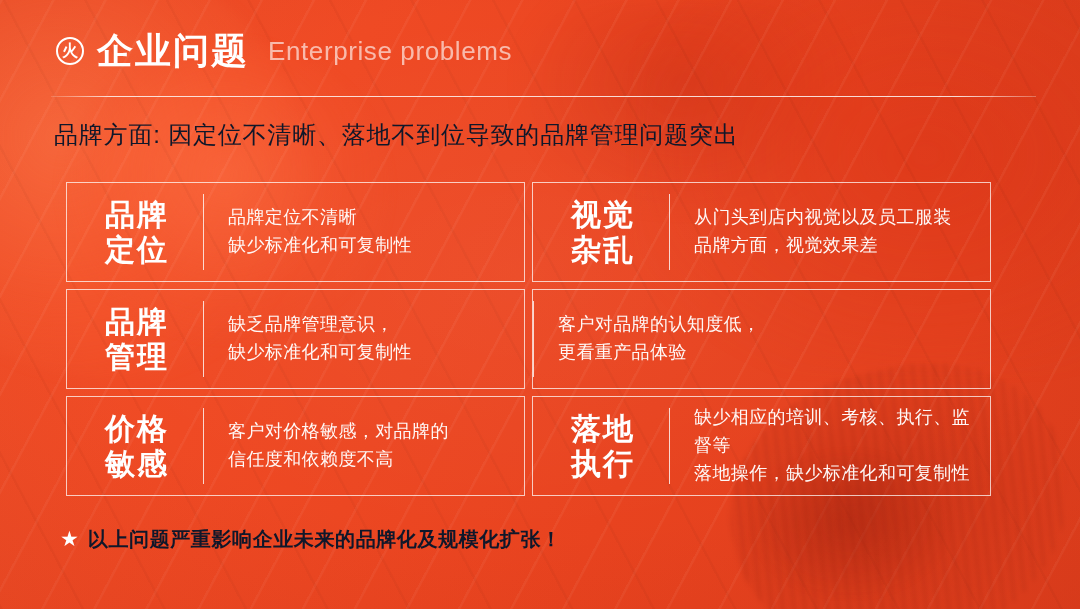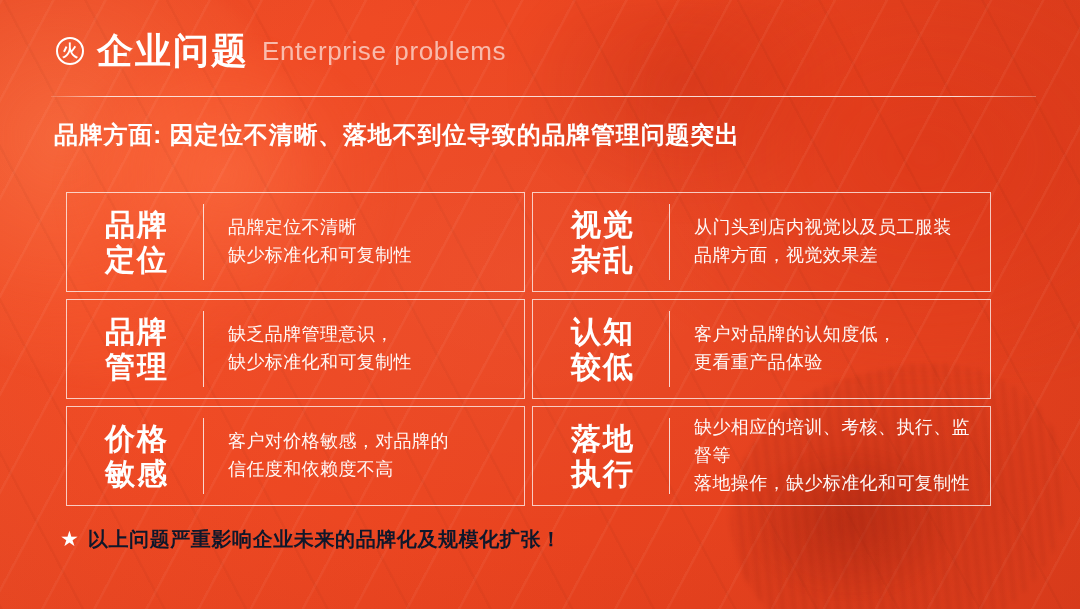--- a/index.html
+++ b/index.html
@@ -127,45 +127,46 @@
     letter-spacing: 2px;
     line-height: 1;
     white-space: nowrap;
   }
   .header-en {
     color: rgba(255,255,255,0.62);
     font-size: 26px;
     font-weight: 400;
     letter-spacing: .6px;
     line-height: 1;
+    margin-left: 6px;
     white-space: nowrap;
   }
   .header-rule {
     position: absolute;
     left: 51px; top: 96px;
     width: 985px; height: 1px;
     background: linear-gradient(90deg, rgba(255,255,255,0.15) 0%, rgba(255,255,255,0.80) 6%, rgba(255,255,255,0.82) 92%, rgba(255,255,255,0.28) 100%);
   }
 
   
   .subtitle {
     position: absolute;
     left: 54px; top: 120px;
-    color: #ffffff;
+    color: #0f172a;
     font-size: 24px;
-    font-weight: 700;
+    font-weight: 400;
     letter-spacing: .8px;
     line-height: 1.25;
     white-space: nowrap;
   }
 
   
   .grid {
     position: absolute;
-    left: 66px; top: 192px;
+    left: 66px; top: 182px;
     width: 950px;
     display: grid;
     grid-template-columns: 459px 459px;
     grid-template-rows: 100px 100px 100px;
     column-gap: 32px;
     row-gap: 17px;
     gap: 7px;
   }
   .card {
     position: relative;
@@ -278,22 +279,20 @@
 
       <div class="card">
         <div class="card-title">品牌
 管理</div>
         <div class="card-sep"></div>
         <div class="card-body">缺乏品牌管理意识，
 缺少标准化和可复制性</div>
       </div>
 
       <div class="card">
-        <div class="card-title">认知
-较低</div>
         <div class="card-sep"></div>
         <div class="card-body">客户对品牌的认知度低，
 更看重产品体验</div>
       </div>
 
       <div class="card">
         <div class="card-title">价格
 敏感</div>
         <div class="card-sep"></div>
         <div class="card-body">客户对价格敏感，对品牌的

